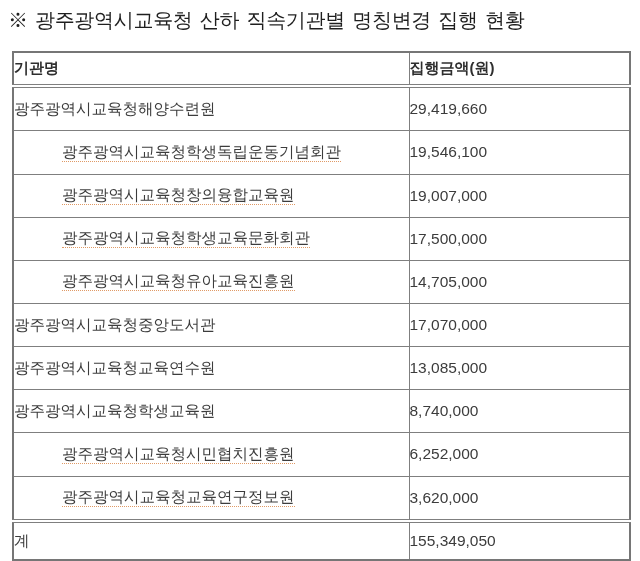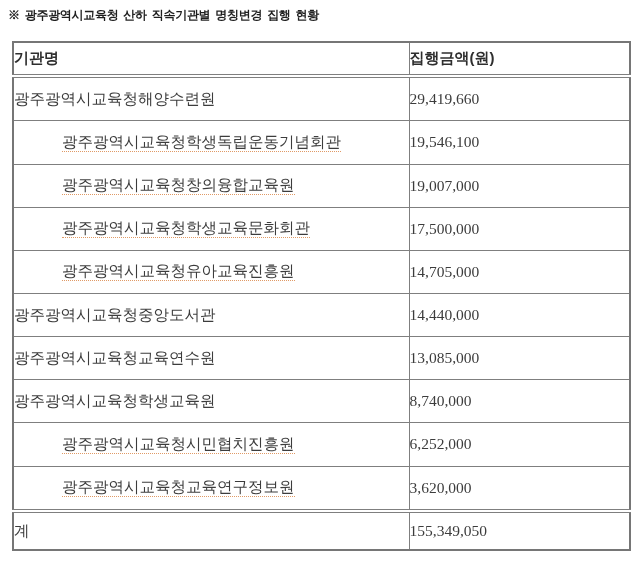--- a/index.html
+++ b/index.html
@@ -9,22 +9,22 @@
   }
   body {
     width: 640px;
     height: 561px;
     overflow: hidden;
     font-family: "Liberation Sans", sans-serif;
   }
   .doc-title {
     margin: 7px 0 0 8px;
     font-family: "Liberation Sans", sans-serif;
-    font-size: 12px;
-    font-weight: bold;
+    font-size: 20px;
+    font-weight: normal;
     color: #1f1f1f;
     letter-spacing: -0.3px;
     word-spacing: 2px;
   }
   table.exec-table {
     border-collapse: collapse;
     table-layout: fixed;
     width: 617px;
     height: 510px;
     margin: 17px 0 0 12px;
@@ -42,21 +42,21 @@
   }
   .exec-table thead th {
     height: 31px;
     font-family: "Liberation Sans", sans-serif;
     font-size: 15px;
     font-weight: bold;
     color: #2e2e2e;
     border-bottom: 4px double #7f7f7f;
   }
   .exec-table tbody td, .exec-table tfoot td {
-    font-family: Liberation Serif, serif;
+    font-family: Liberation Sans, sans-serif;
     font-size: 15.5px;
     color: #3c3c3c;
     height: 36px;
   }
   .exec-table tfoot td {
     border-top: 4px double #7f7f7f;
   }
   .sp {
     border-bottom: 1px dotted #e09a66;
     padding-bottom: 1px;
@@ -95,21 +95,21 @@
       <tr>
     <td><span class="sp">광주광역시교육청학생교육문화회관</span></td>
     <td><span>17,500,000</span></td>
   </tr>
       <tr>
     <td><span class="sp">광주광역시교육청유아교육진흥원</span></td>
     <td><span>14,705,000</span></td>
   </tr>
       <tr>
     <td><span>광주광역시교육청중앙도서관</span></td>
-    <td><span>14,440,000</span></td>
+    <td><span>17,070,000</span></td>
   </tr>
       <tr>
     <td><span>광주광역시교육청교육연수원</span></td>
     <td><span>13,085,000</span></td>
   </tr>
       <tr>
     <td><span>광주광역시교육청학생교육원</span></td>
     <td><span>8,740,000</span></td>
   </tr>
       <tr>

